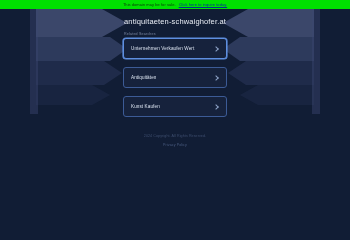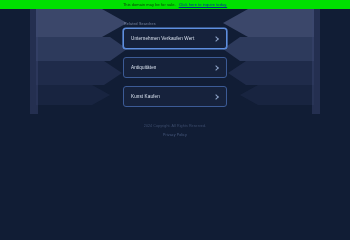--- a/index.html
+++ b/index.html
@@ -175,20 +175,21 @@
       <polygon points="44,0 110,0 135,14 110,28 44,28" fill="#55618a" opacity="0.62"></polygon>
       <polygon points="44,28 118,28 135,40 118,52 44,52" fill="#46527b" opacity="0.55"></polygon>
       <polygon points="44,52 112,52 130,64 112,76 44,76" fill="#2e3a5f" opacity="0.50"></polygon>
       <polygon points="44,76 100,76 118,86 100,96 44,96" fill="#232f52" opacity="0.42"></polygon>
       <polygon points="38,0 46,0 46,105 38,105" fill="#3b4770" opacity="0.45"></polygon>
     </svg>
   </div>
 
   <div class="content">
 
+    <div class="domain-title">antiquitaeten-schwaighofer.at</div>
 
     <div class="related-label">Related Searches</div>
 
     <div class="links">
 
       <div class="link-btn is-focused">
         <span class="link-label">Unternehmen Verkaufen Wert</span>
         <span class="chev"></span>
       </div>
 

